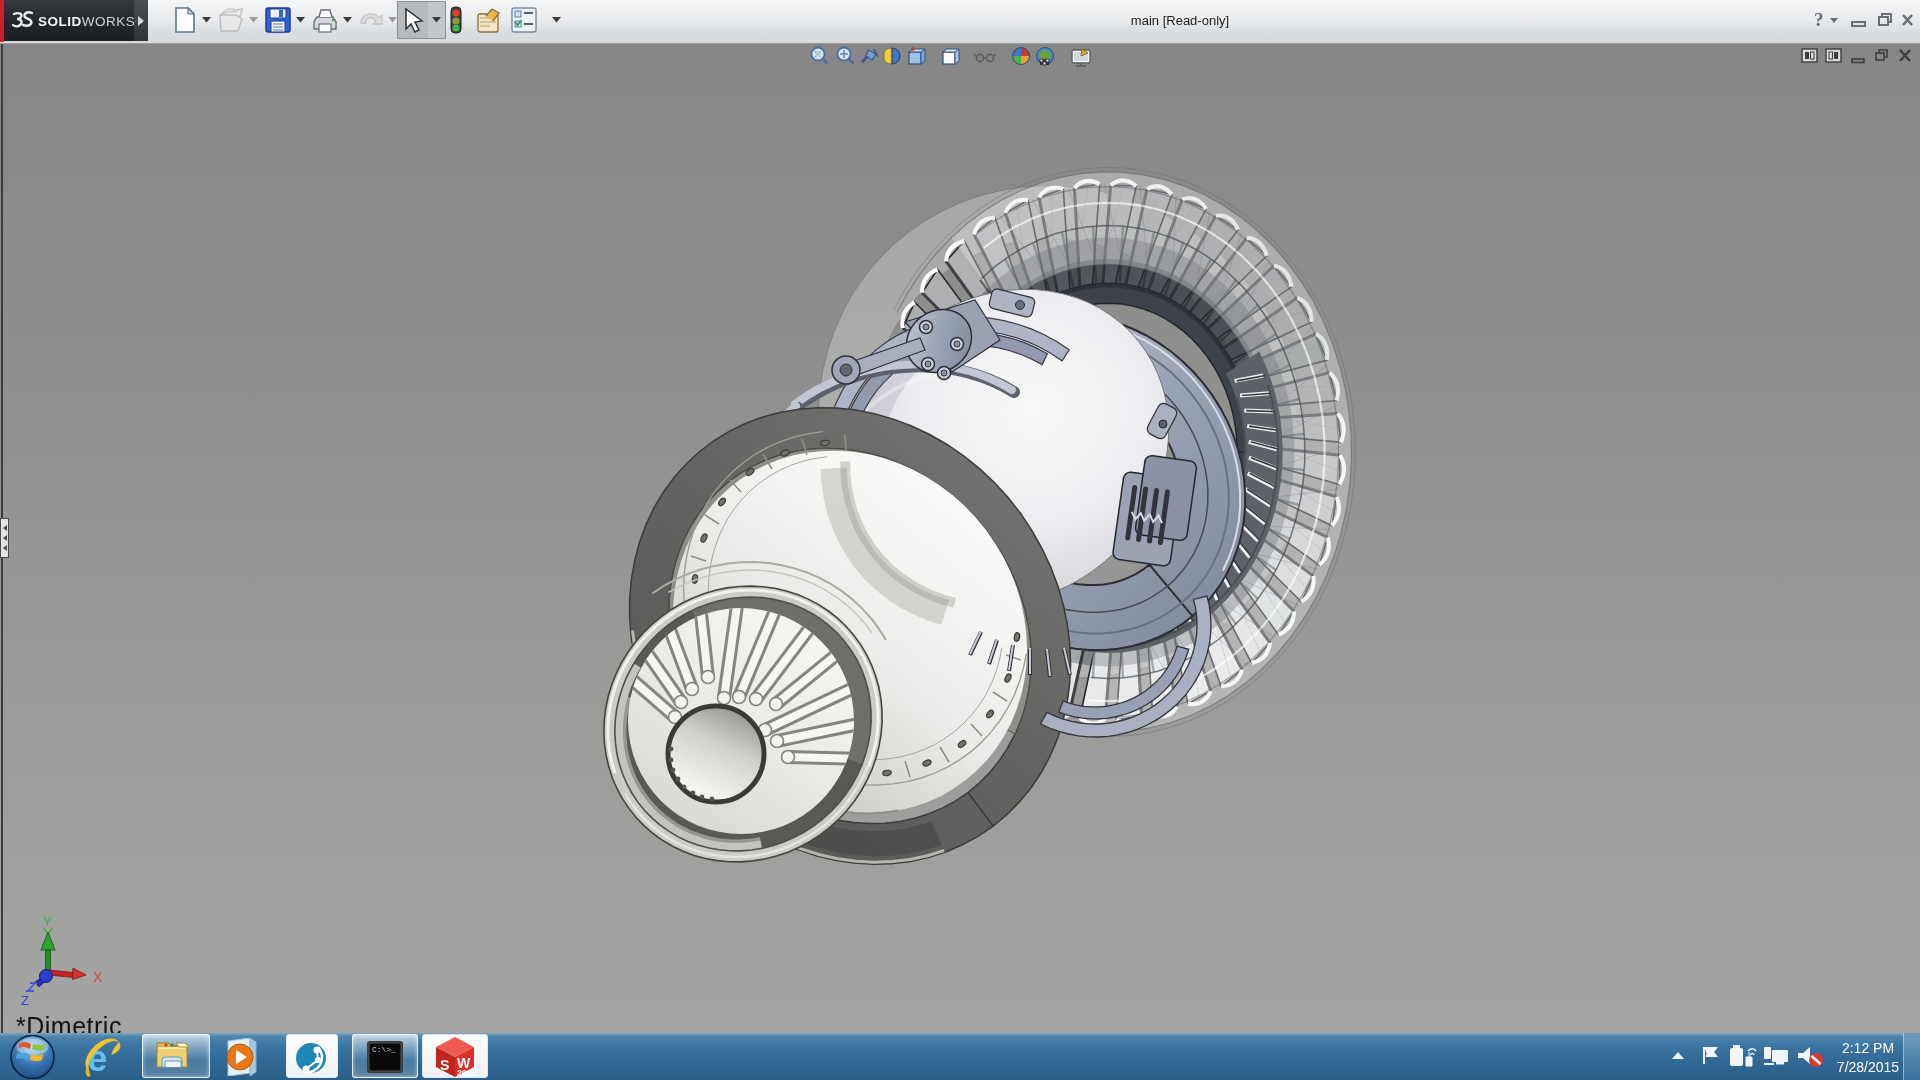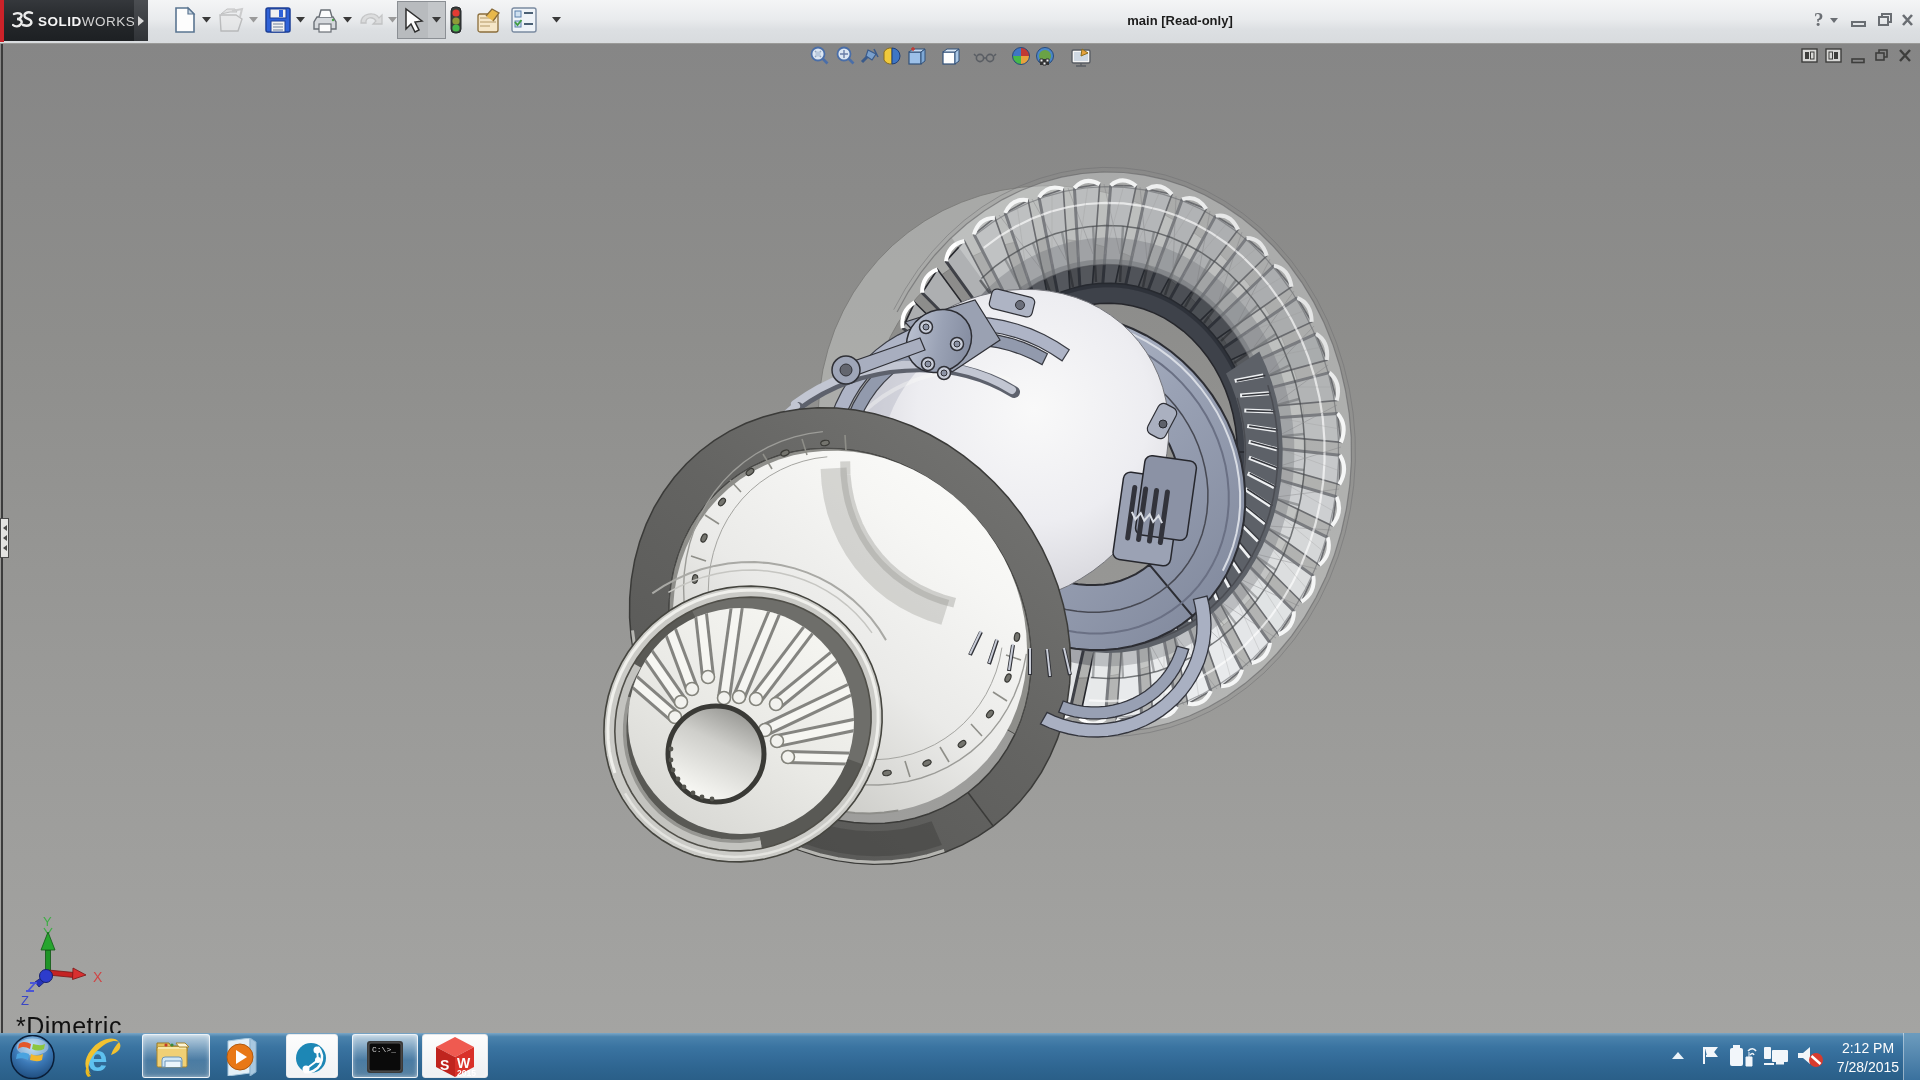--- a/index.html
+++ b/index.html
@@ -8,21 +8,21 @@
 
 
 #topbar { position:absolute; left:0; top:0; width:1920px; height:44px;
   background:linear-gradient(180deg,#f4f5f6 0%,#e9ebed 45%,#dcdfe2 70%,#d8dbde 100%);
   border-bottom:1px solid #9a9a98; }
 #redstrip { position:absolute; left:0; top:0; width:4px; height:42px; background:#cc2229; }
 #swlogo { position:absolute; left:4px; top:0; width:130px; height:41px; background:linear-gradient(180deg,#35383c 0%,#24272a 55%,#1d2023 100%); }
 #swlogo svg { position:absolute; left:8px; top:9px; }
 #swtab { position:absolute; left:134px; top:0; width:14px; height:41px; background:linear-gradient(180deg,#4b4e52,#303337); }
 #swtab:after { content:""; position:absolute; left:4px; top:16px; border-left:6px solid #d8d8d8; border-top:5px solid transparent; border-bottom:5px solid transparent; }
-.ttl { position:absolute; top:13px; left:440px; width:1480px; text-align:center; font-size:13px; color:#1c1c1c;font-weight:bold; }
+.ttl { position:absolute; top:13px; left:440px; width:1480px; text-align:center; font-size:13px; color:#1c1c1c; }
 
 
 #viewport { position:absolute; left:0; top:42px; width:1920px; height:991px;
   background:linear-gradient(180deg,#868686 0%,#8e8e8c 30%,#9a9a98 65%,#a4a4a2 100%); }
 #vpleftline { position:absolute; left:1px; top:0; width:2px; height:991px; background:#3c3c3c; }
 #collapsetab { position:absolute; left:0; top:476px; width:9px; height:40px; background:#e3e3e1; border:1px solid #4a4a4a; }
 .ctri { position:absolute; left:2px; width:0; height:0; border-right:4px solid #4a4a48; border-top:3px solid transparent; border-bottom:3px solid transparent; }
 #dimetric { position:absolute; left:16px; top:970px; font-size:25px; color:#111; letter-spacing:0.5px; }
 
 

